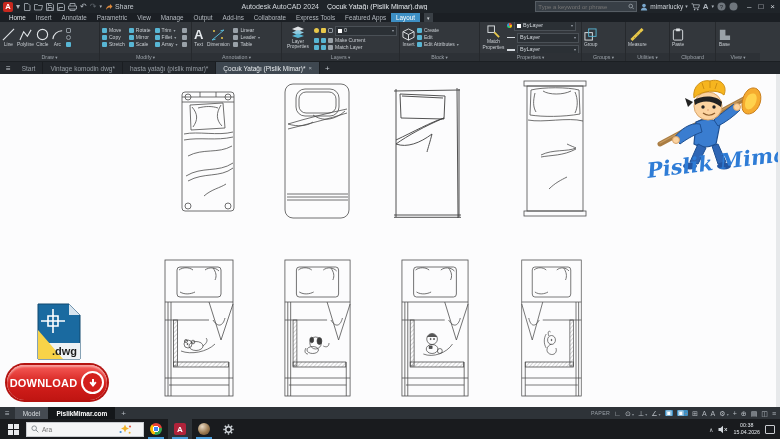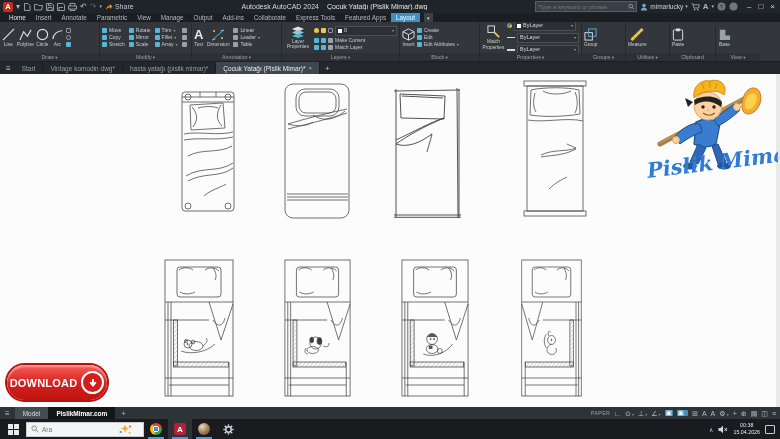--- a/index.html
+++ b/index.html
@@ -674,20 +674,30 @@
           <path d="M51,26 L43,22 L46,31 Z" fill="#222"></path>
           <circle cx="61" cy="31" r="1.7" fill="#222"></circle>
             <circle cx="72" cy="31" r="1.7" fill="#222"></circle>
           <path d="M61,37 C65,40 69,40 73,37" stroke="#8a5a2a" stroke-width="1.2" fill="none"></path>
           <circle cx="66" cy="34" r="1" fill="#e8b184"></circle>
         </g>
         <text x="6" y="102" transform="rotate(-7 6 102)" font-size="21" fill="#2e7cd6" font-family="DejaVu Serif, serif" font-style="italic" font-weight="bold">Pislik Mimar</text>
       </svg>
     </div>
 
+    <div class="dwgicon">
+      <svg viewBox="0 0 46 59" width="46" height="59">
+        <path d="M2,2 H33 L44,13 V57 H2 Z" fill="#1a6aa0" stroke="#11486e" stroke-width="1"></path>
+        <path d="M33,2 L44,13 H33 Z" fill="#d7e4ef"></path>
+        <path d="M5,19 H29 M17,7 V31 M12,14 h10 v10 h-10 Z" stroke="#fff" stroke-width="1.6" fill="none"></path>
+        <rect x="2" y="41" width="42" height="16" fill="#eef2f5"></rect>
+        <path d="M2,28 L27,57 H2 Z" fill="#f8d348"></path>
+        <text x="16" y="53" font-size="11" font-weight="bold" fill="#1c1c1c" font-family="Liberation Sans">.dwg</text>
+      </svg>
+    </div>
 
     <button class="dlbtn">
       <span class="txt">DOWNLOAD</span>
       <span class="dlcirc">
         <svg width="10" height="10" viewBox="0 0 10 10">
             <path d="M5,1 V6 M2.2,4.2 L5,7.4 L7.8,4.2" stroke="#fff" stroke-width="2" fill="none"></path>
           </svg>
       </span>
     </button>
   </div>

